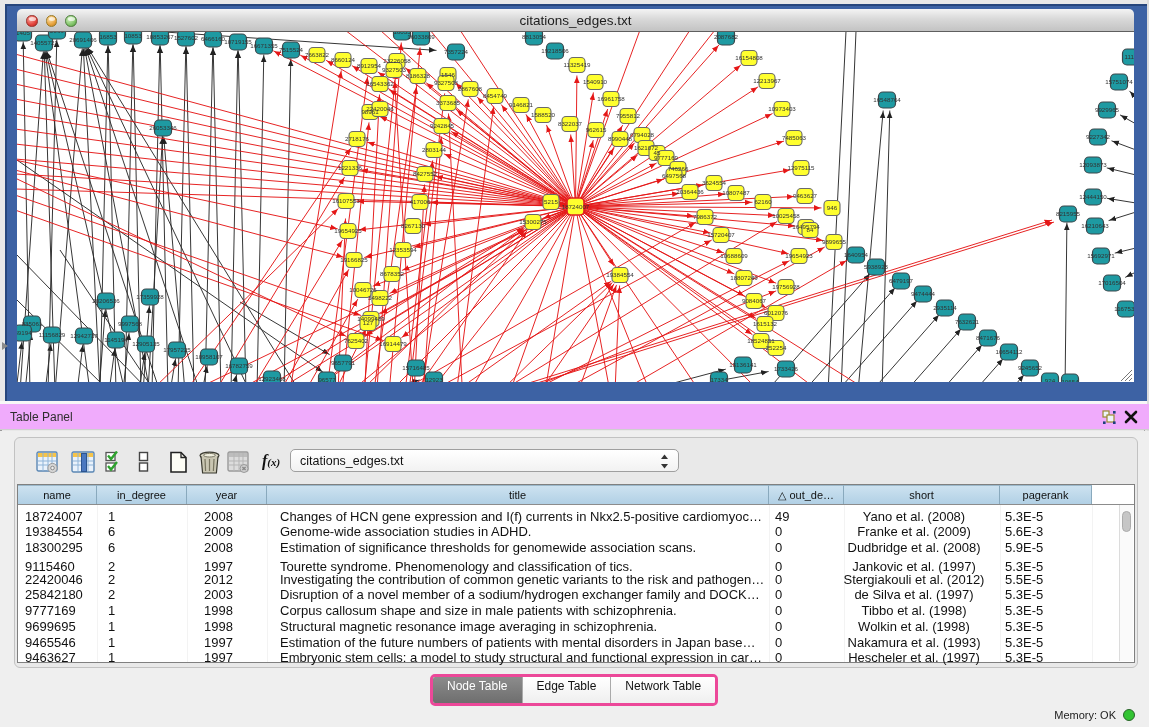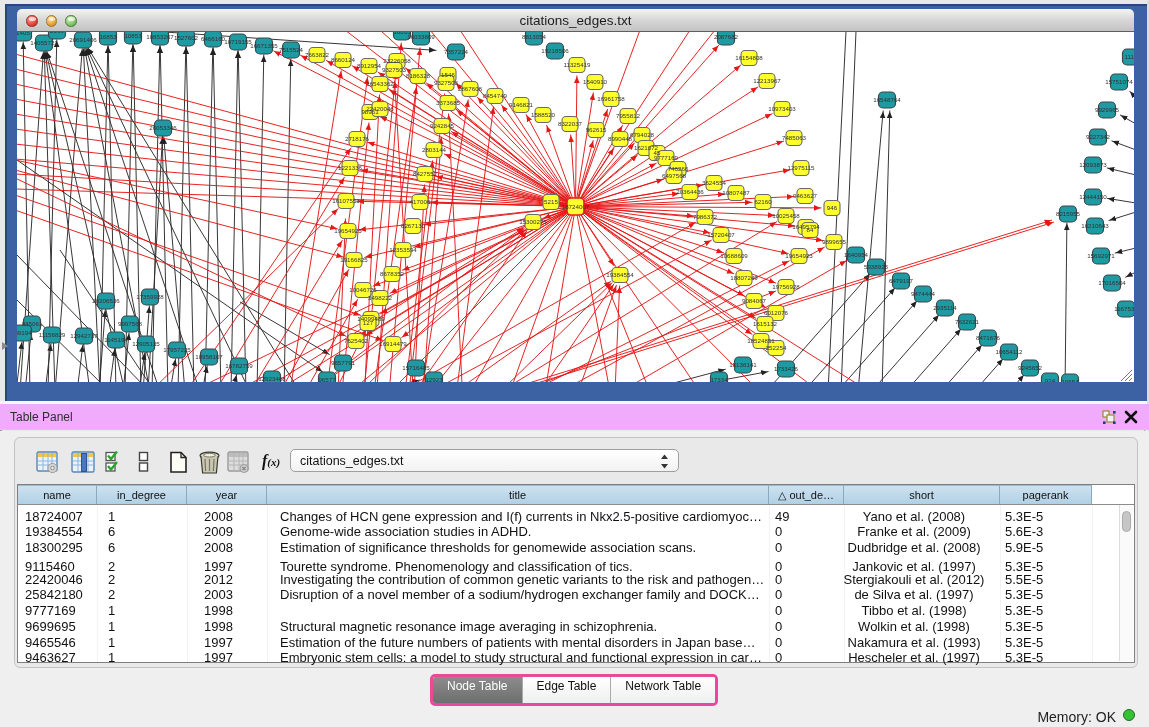--- a/index.html
+++ b/index.html
@@ -17,21 +17,21 @@
 .hline{position:absolute;top:19px;left:0;width:100%;height:1px;background:#8c8c8c}
 .row{position:absolute;height:15.75px;width:100%;font-size:13px;color:#111}
 .row span{position:absolute;white-space:nowrap;top:0px}
 .row span.c{text-align:center}
 .gridv{position:absolute;top:20px;bottom:0;width:1px;background:#f3f3f3}
 #vsb{position:absolute;right:1px;top:20px;bottom:1px;width:14px;background:#fafafa;border-left:1px solid #dcdcdc}
 #vsb .th{position:absolute;left:2px;top:6px;width:9px;height:21px;background:#c6c6c6;border:1px solid #ababab;border-radius:5px}
 #tabs{position:absolute;left:430px;top:674px;height:32px;border:3px solid #ec4899;border-radius:5px;display:flex;overflow:hidden;background:#fff}
 #tabs .tb{font-size:12px;line-height:18px;padding:0 14px;background:linear-gradient(#fff,#efefef);color:#111;border-left:1px solid #aaa}
 #tabs .tb.sel{background:linear-gradient(#8c8c8c,#6e6e6e);color:#fff;border-left:none}
-#mem{position:absolute;right:33px;top:709px;font-size:14px;color:#222}
+#mem{position:absolute;right:33px;top:709px;font-size:11px;color:#222}
 #memdot{position:absolute;right:14px;top:709px;width:12px;height:12px;border-radius:50%;background:#33c433;border:1.5px solid #2a652a}
 .icon{position:absolute;top:13px}
 </style></head><body>
 <div id="bluewin">
   <div id="titlebar">
     <div class="tl" style="left:9.2px;background:radial-gradient(circle at 35% 30%,#f7a8a0,#e3443c 60%,#b02a24);border:1px solid #9a2a24"></div>
     <div class="tl" style="left:28.7px;background:radial-gradient(circle at 35% 30%,#fbe0a8,#e8a33d 60%,#b87a22);border:1px solid #9a7a24"></div>
     <div class="tl" style="left:48.2px;background:radial-gradient(circle at 35% 30%,#d2f0c0,#82c56a 60%,#569a42);border:1px solid #4a7a38"></div>
     <div id="titletext">citations_edges.txt</div>
   </div>
@@ -718,20 +718,21 @@
         <span style="left:186px">2003</span>
         <span style="left:262px">Disruption of a novel member of a sodium/hydrogen exchanger family and DOCK…</span>
         <span style="left:757px">0</span>
         <span class="c" style="left:818px;width:156px">de Silva et al. (1997)</span>
         <span style="left:987px">5.3E-5</span>
       </div>
       <div class="row" style="top:118.00px">
         <span style="left:7px">9777169</span>
         <span style="left:90px">1</span>
         <span style="left:186px">1998</span>
+        <span style="left:262px">Corpus callosum shape and size in male patients with schizophrenia.</span>
         <span style="left:757px">0</span>
         <span class="c" style="left:818px;width:156px">Tibbo et al. (1998)</span>
         <span style="left:987px">5.3E-5</span>
       </div>
       <div class="row" style="top:133.75px">
         <span style="left:7px">9699695</span>
         <span style="left:90px">1</span>
         <span style="left:186px">1998</span>
         <span style="left:262px">Structural magnetic resonance image averaging in schizophrenia.</span>
         <span style="left:757px">0</span>

